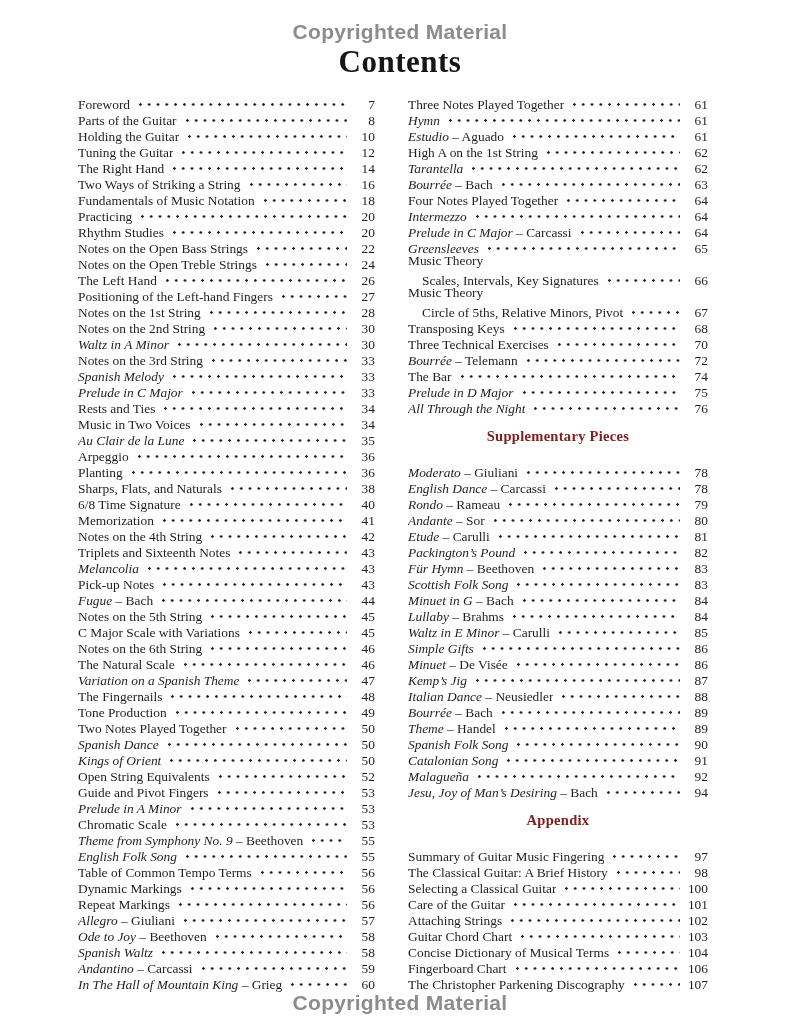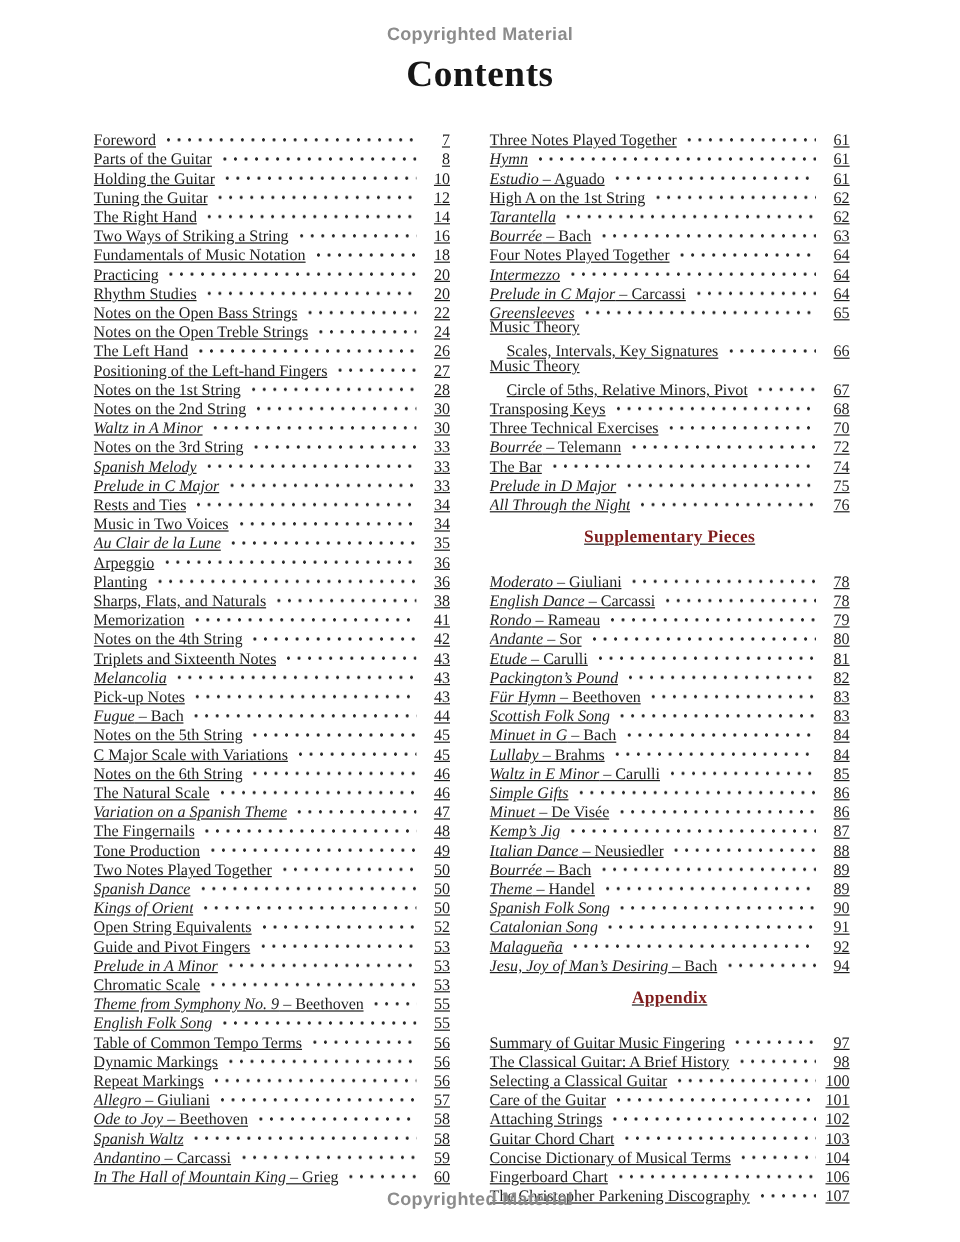--- a/index.html
+++ b/index.html
@@ -9,39 +9,38 @@
     color: #1e1e1e;
     position: relative;
     overflow: hidden;
   }
   .page { position: relative; width: 800px; height: 1035px; background: #ffffff; }
   .watermark {
     position: absolute; left: 0; width: 100%;
     text-align: center;
     font-family: "Liberation Sans", sans-serif;
     font-weight: 600;
-    font-size: 15px;
+    font-size: 21px;
     color: #8c8c8c;
     letter-spacing: 0.3px;
   }
   .watermark.top { top: 20px; }
   .watermark.bottom { top: 991px; }
   .page-title {
     position: absolute; top: 44px; left: 0; width: 100%;
     margin: 0;
     text-align: center;
     font-size: 31px;
     font-weight: 700;
     letter-spacing: 0.5px;
     color: #161616;
   }
   .columns {
-    position: absolute; top: 105px; left: 78px; width: 630px;
+    position: absolute; top: 93px; left: 78px; width: 630px;
     display: flex;
-    text-decoration: underline;
   }
   .col { flex: 0 0 auto; }
   .col-left  { width: 297px; margin-right: 33px; }
   .col-right { width: 300px; }
   .row {
     display: flex;
     align-items: baseline;
     height: 16px;
     line-height: 16px;
     font-size: 13.4px;
@@ -199,20 +198,25 @@
           <span class="entry-title">Planting</span>
           <span class="leader"></span>
           <span class="pg">36</span>
         </div>
         <div class="row">
           <span class="entry-title">Sharps, Flats, and Naturals</span>
           <span class="leader"></span>
           <span class="pg">38</span>
         </div>
         <div class="row">
+          <span class="entry-title">6/8 Time Signature</span>
+          <span class="leader"></span>
+          <span class="pg">40</span>
+        </div>
+        <div class="row">
           <span class="entry-title">Memorization</span>
           <span class="leader"></span>
           <span class="pg">41</span>
         </div>
         <div class="row">
           <span class="entry-title">Notes on the 4th String</span>
           <span class="leader"></span>
           <span class="pg">42</span>
         </div>
         <div class="row">

